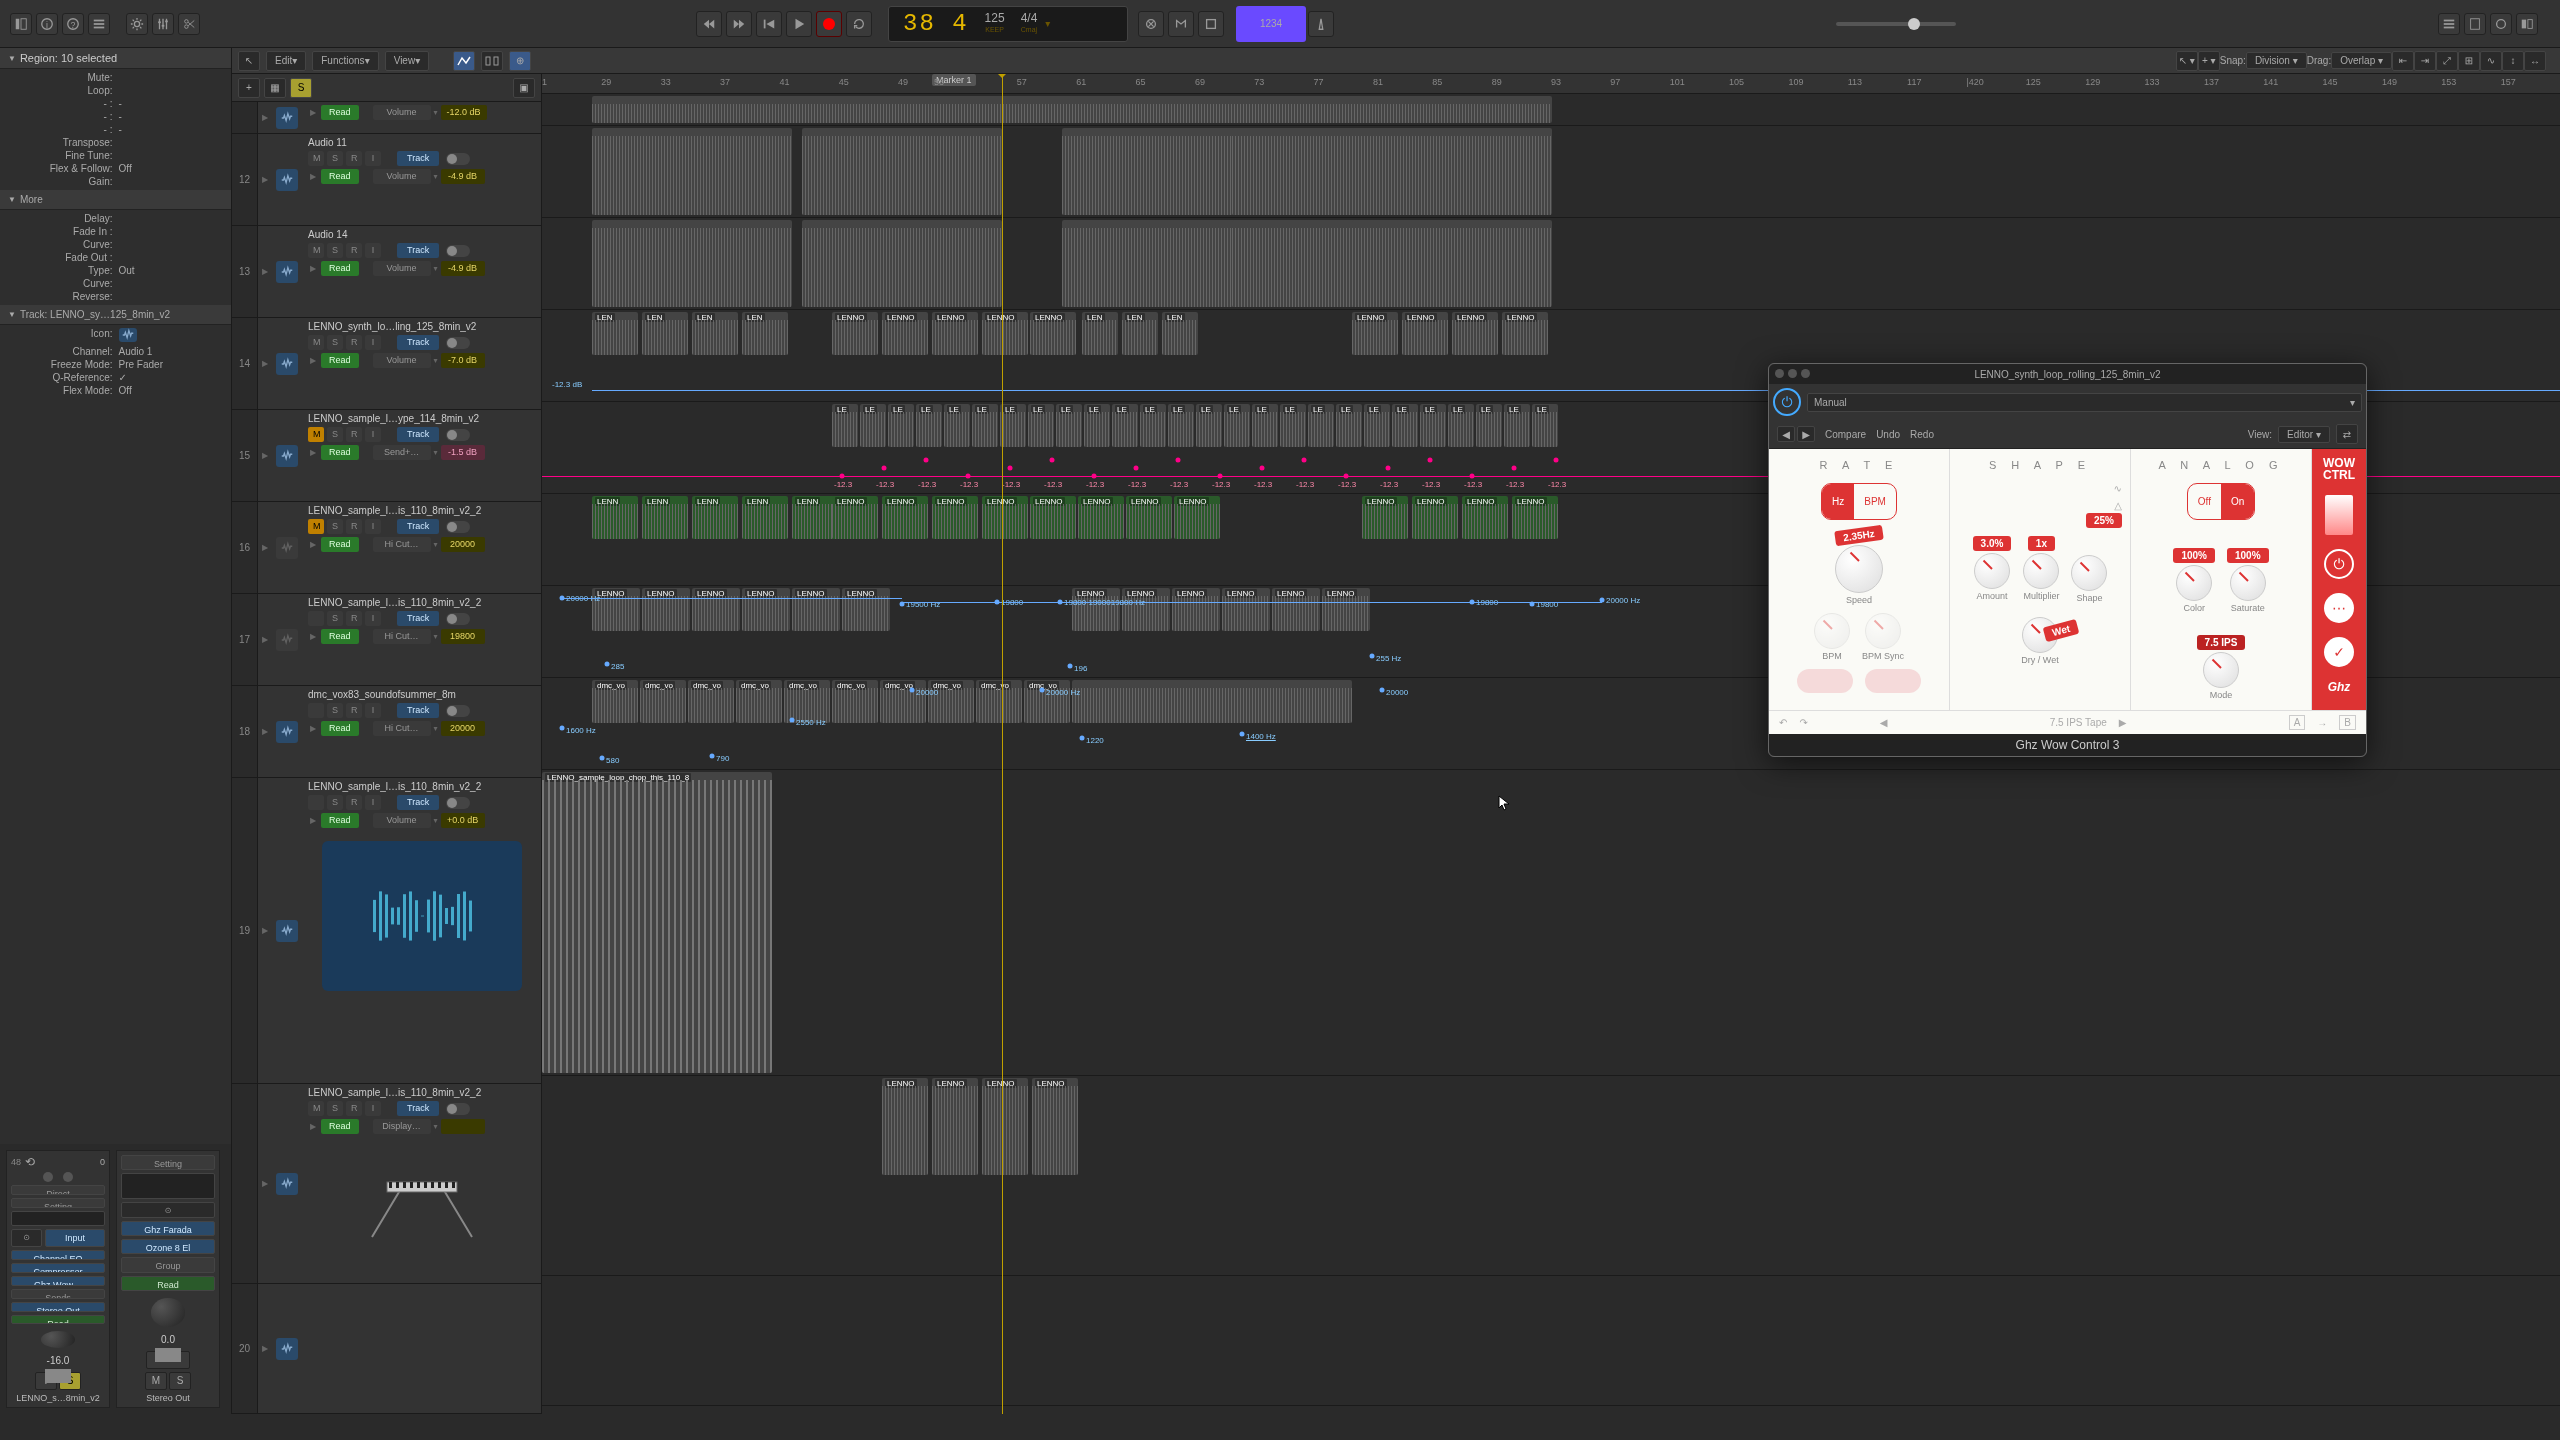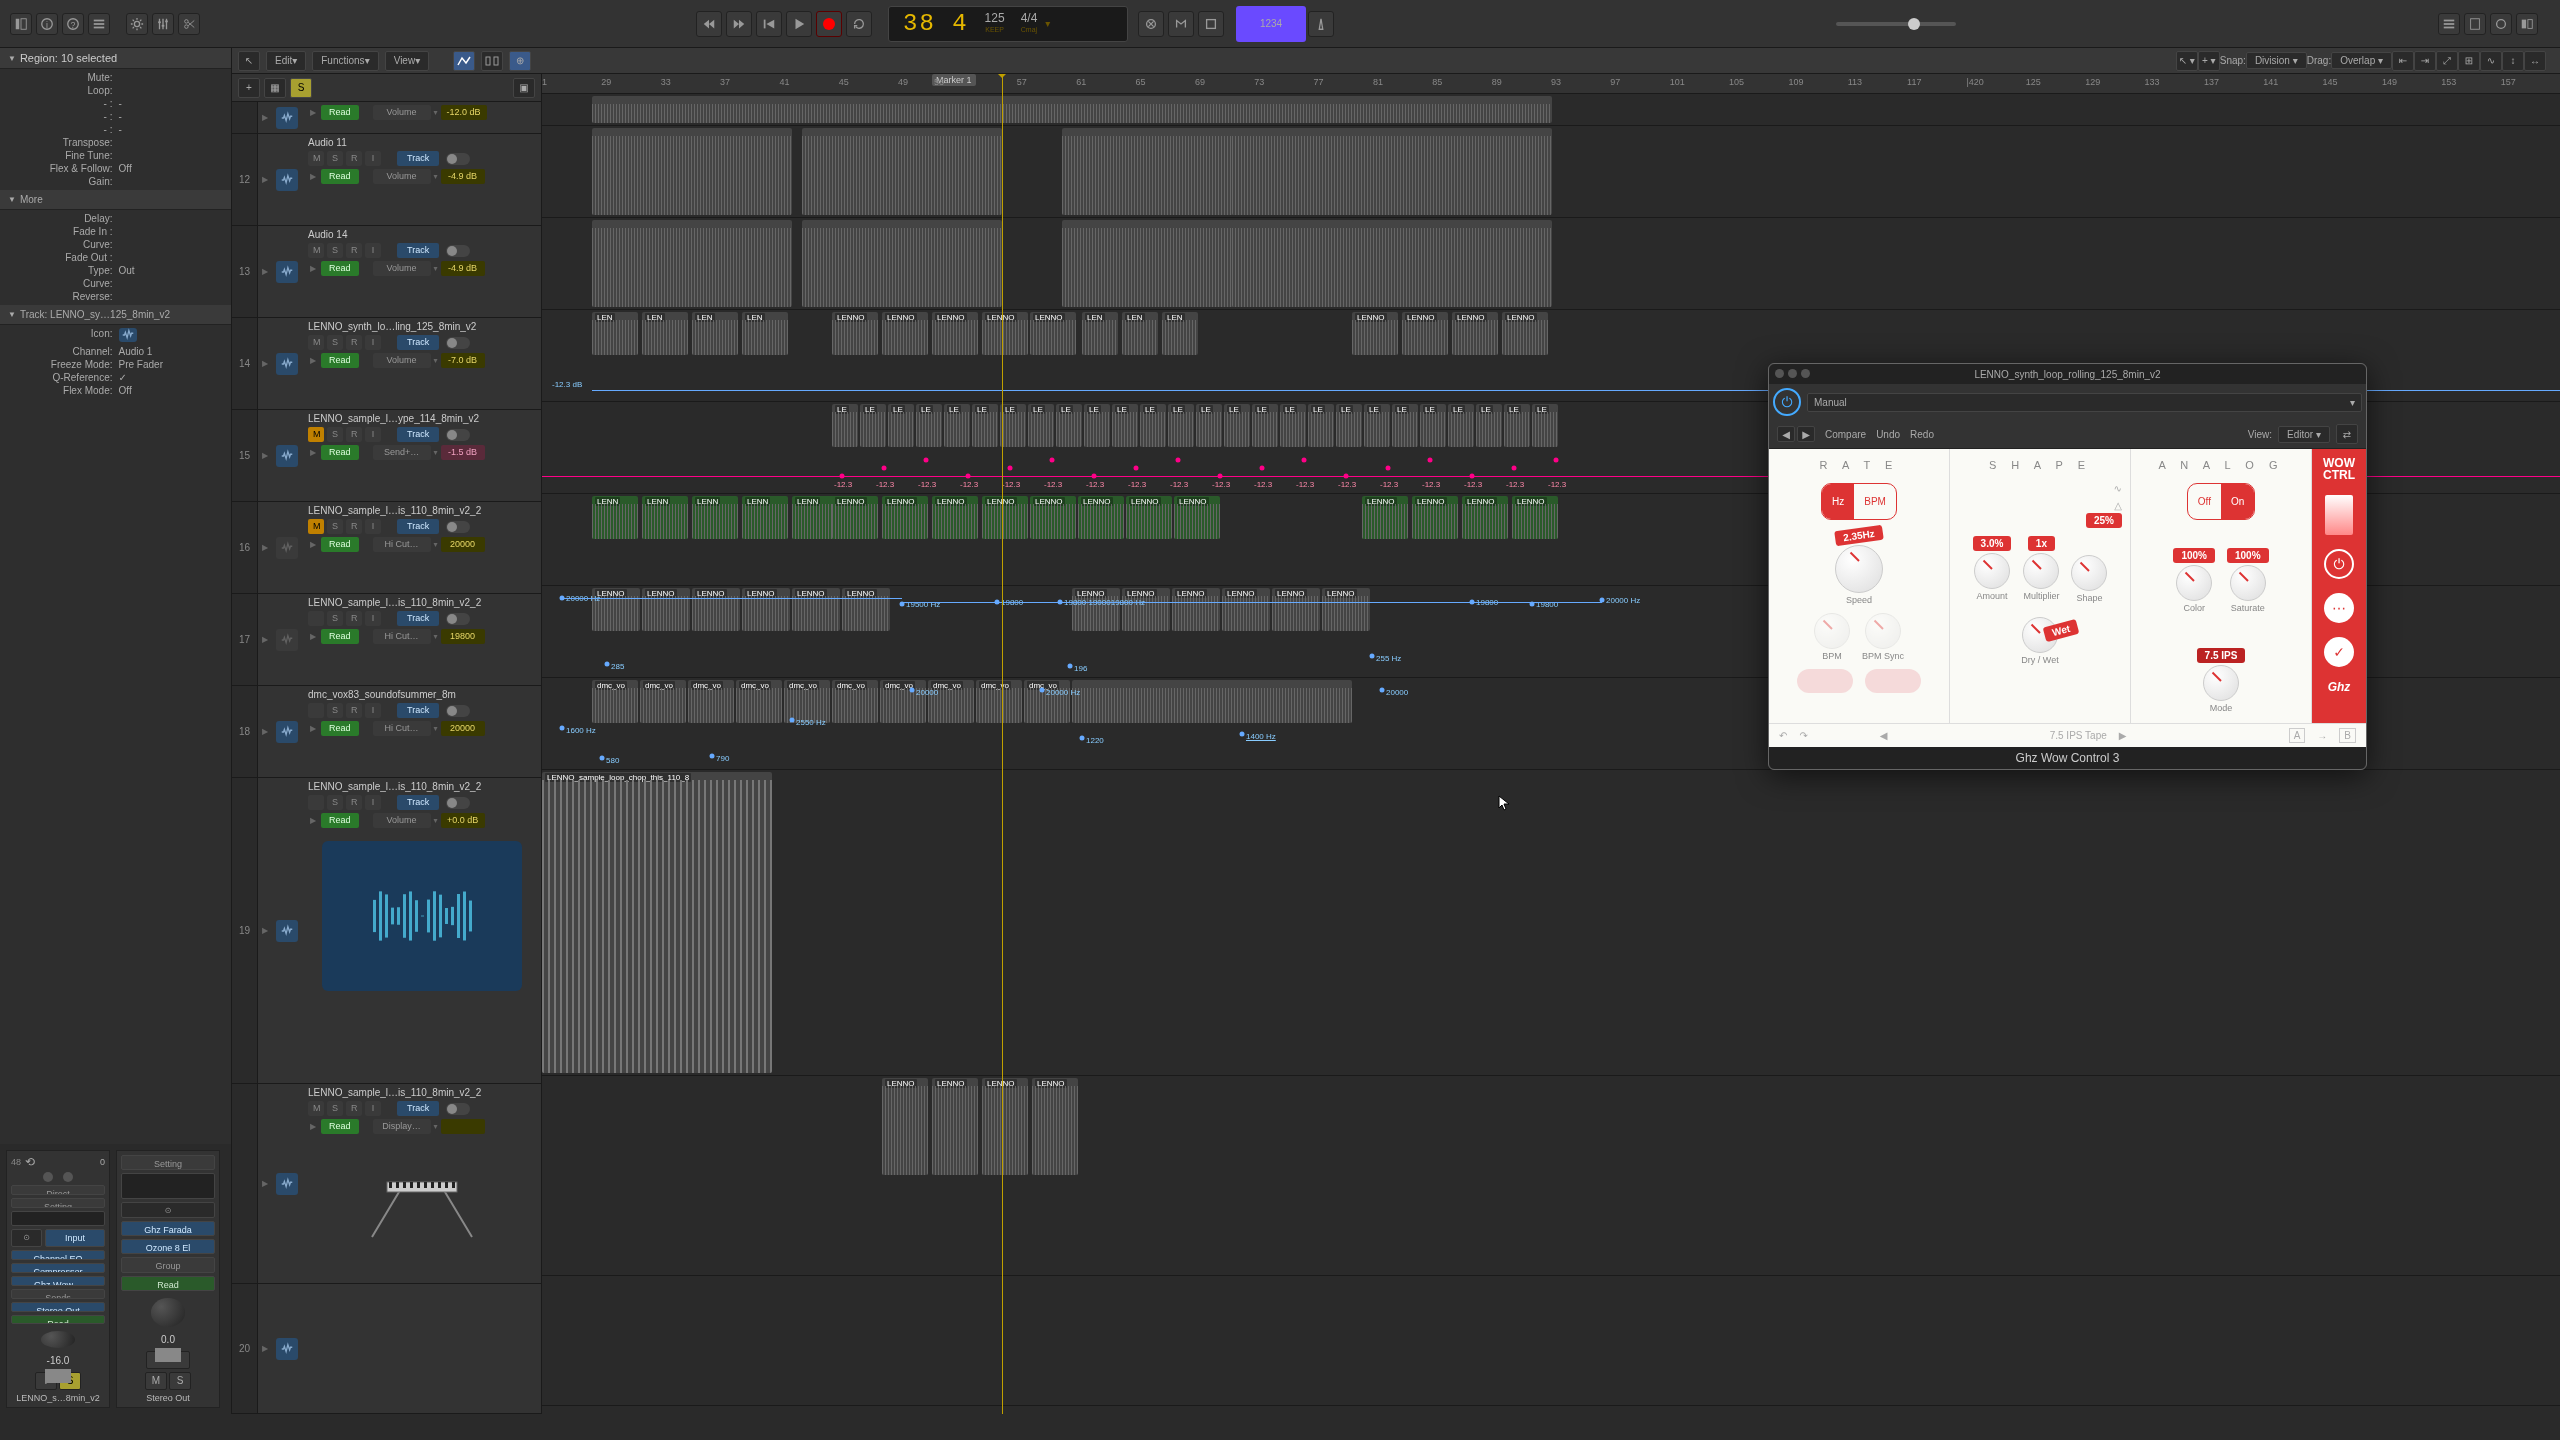--- a/index.html
+++ b/index.html
@@ -1508,21 +1508,21 @@
             <div class="pbadge" style="transform:none">100%</div>
             <div class="pknob"></div>
             <div class="plabel">Color</div>
           </div>
         <div class="pk">
             <div class="pbadge" style="transform:none">100%</div>
             <div class="pknob"></div>
             <div class="plabel">Saturate</div>
           </div>
       </div>
-      <div class="pk" style="margin-top:27px">
+      <div class="pk" style="margin-top:14px">
         <div class="pbadge" style="transform:none;background:#b22">7.5 IPS</div>
         <div class="pknob"></div>
         <div class="plabel">Mode</div>
       </div>
     </div>
     <div class="plugin-side">
       <div class="logo" style="white-space:pre">WOW
 CTRL</div>
       <div style="width:28px;height:40px;background:linear-gradient(#fff,#f88);border-radius:2px"></div>
       <div class="sbtn on">⏻</div>

